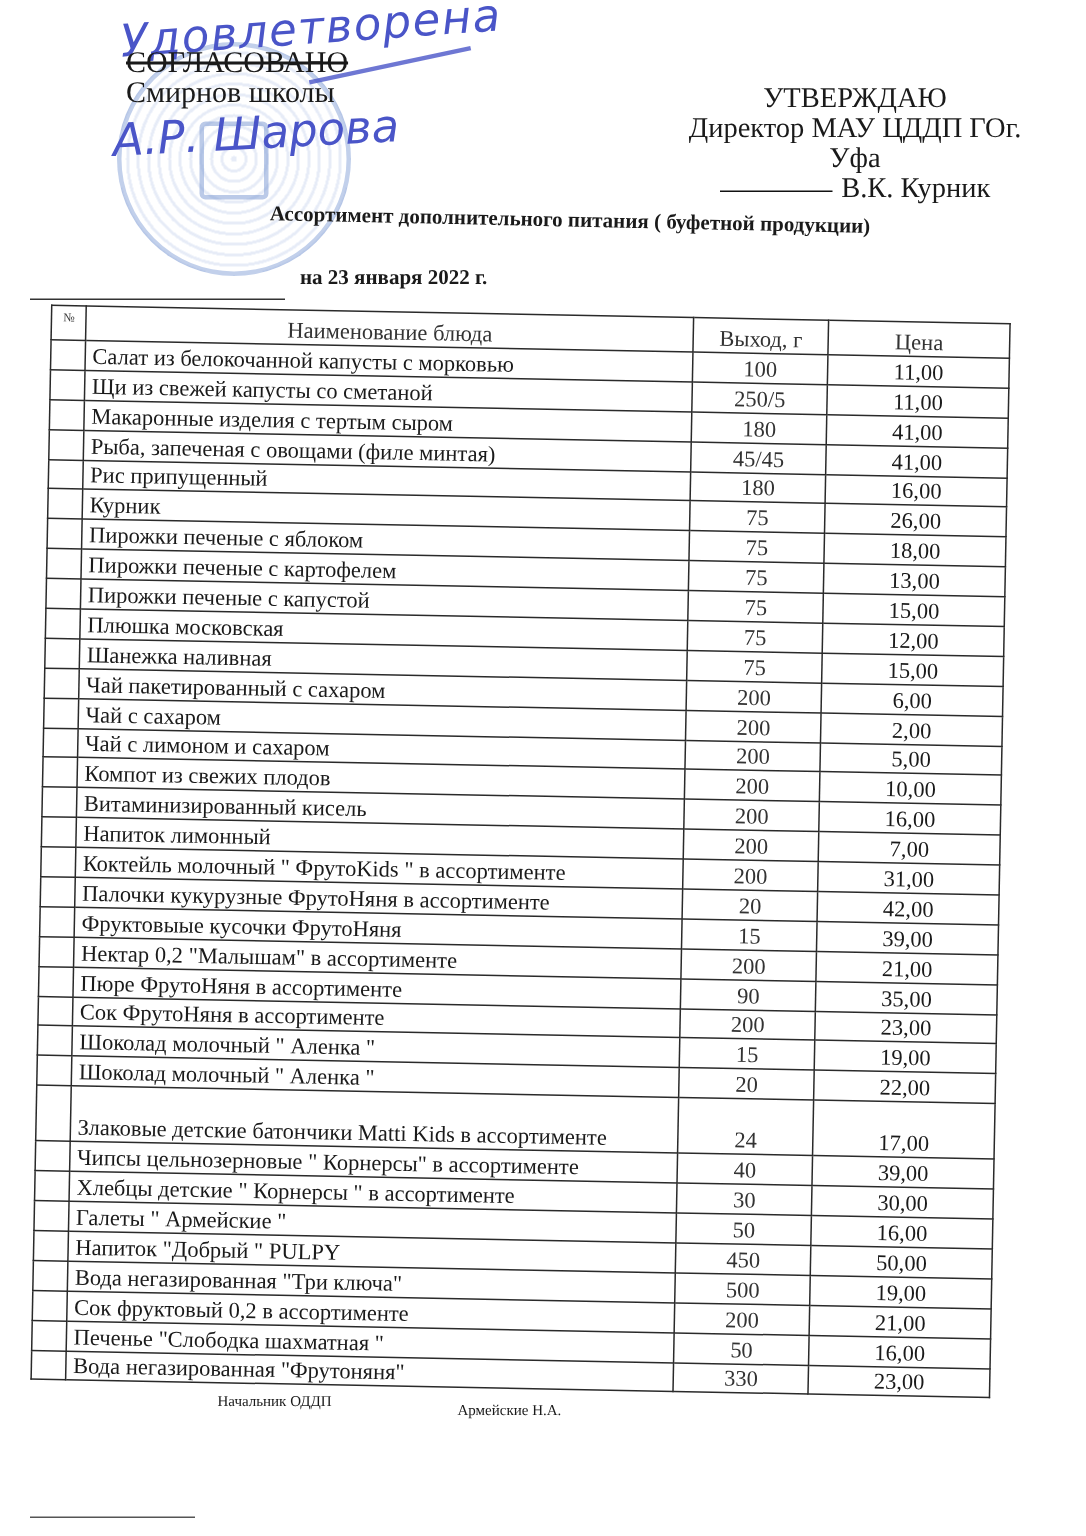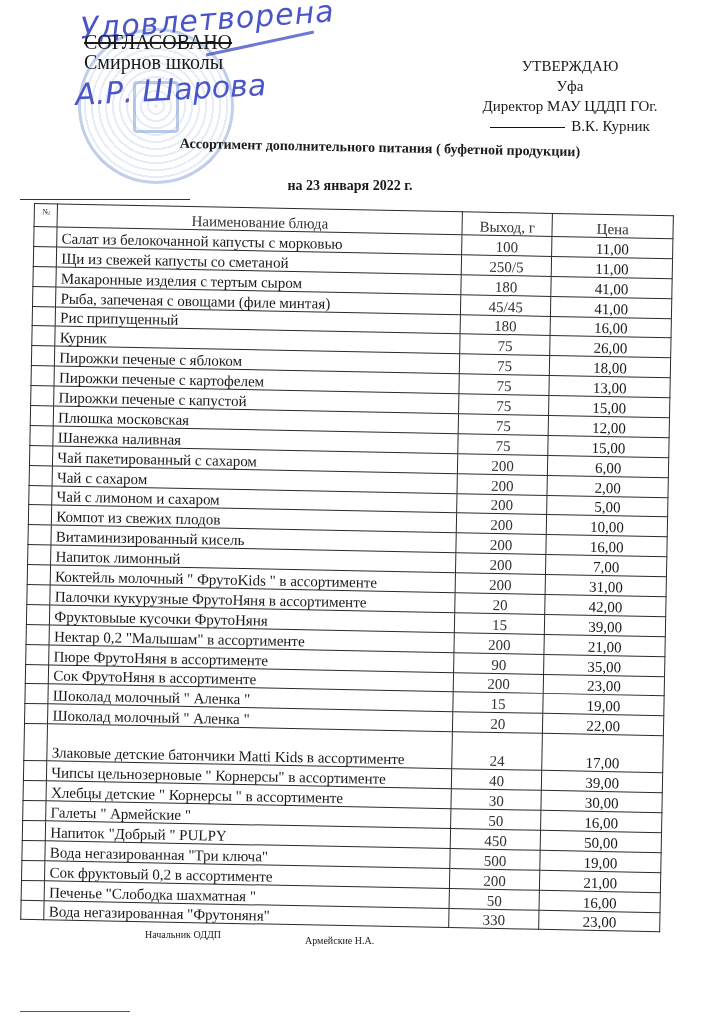--- a/index.html
+++ b/index.html
@@ -15,24 +15,24 @@
     .stamp::after {
       content: ""; position: absolute; left: 52px; top: 50px; width: 40px; height: 46px;
       border: 3px solid rgba(120,150,210,0.5); border-radius: 4px;
     }
     .sig { position: absolute; font-family: "DejaVu Sans", sans-serif; font-style: italic; color: #4a55c8; }
     .sig1 { left: 80px; top: 2px; font-size: 30px; letter-spacing: 1px; transform: rotate(-4deg); }
     .sig2 { left: 75px; top: 72px; font-size: 30px; transform: rotate(-3deg); }
     .sig-stroke { position: absolute; left: 205px; top: 42px; width: 110px; height: 3px; background: #4a55c8; transform: rotate(-12deg); opacity: .8; }
     .agreed { position: absolute; left: 84px; top: 32px; font-size: 20px; line-height: 20px; }
     .agreed .t1 { text-decoration: line-through; }
-    .approve { position: absolute; left: 440px; top: 56px; width: 260px; text-align: center; font-size: 15px; line-height: 20px; }
+    .approve { position: absolute; left: 440px; top: 56px; width: 260px; text-align: center; font-size: 19px; line-height: 20px; }
     .approve .line { display: inline-block; width: 75px; border-bottom: 1px solid #111; margin-right: 6px; vertical-align: 3px; }
     .title { position: absolute; left: 140px; top: 140px; width: 480px; text-align: center; font-size: 14px; font-weight: bold; transform: rotate(1.2deg); }
-    .subtitle { position: absolute; left: 200px; top: 178px; width: 300px; text-align: center; font-size: 14px; font-weight: bold; }
+    .subtitle { position: absolute; left: 200px; top: 178px; width: 300px; text-align: left; font-size: 14px; font-weight: bold; }
     .topline { position: absolute; left: 20px; top: 199px; width: 170px; border-top: 1px solid #333; }
     .table-wrap { position: absolute; left: 34px; top: 203px; width: 640px; transform: rotate(1.1deg); transform-origin: 0 0; }
     table { border-collapse: collapse; width: 640px; font-size: 14px; }
     td, th { border: 1px solid #2a2a2a; padding: 0 4px; height: 18.9px; line-height: 16px; vertical-align: bottom; }
     th { font-weight: normal; font-size: 8px; color: #333; vertical-align: bottom; height: 22px; }
     .c-no { width: 14px; font-size: 8px; vertical-align: top; }
     .c-name { width: 390px; text-align: left; font-size: 15px; }
     .c-out { width: 80px; text-align: center; font-size: 15px; color: #333; }
     .c-price { width: 110px; text-align: center; font-size: 15px; }
     tr.tall td { height: 36px; }
@@ -48,22 +48,22 @@
 <div class="sig-stroke"></div>
 
 <div class="agreed">
   <div class="t1">СОГЛАСОВАНО</div>
   <div>Смирнов школы</div>
 </div>
 <div class="sig sig2">А.Р. Шарова</div>
 
 <div class="approve">
   <div>УТВЕРЖДАЮ</div>
+  <div>Директор МАУ ЦДДП ГОг.</div>
   <div>Уфа</div>
-  <div>Директор МАУ ЦДДП ГОг.</div>
   <div><span class="line"></span><span>В.К. Курник</span></div>
 </div>
 
 <div class="title">Ассортимент дополнительного питания ( буфетной  продукции)</div>
 <div class="subtitle">на 23 января 2022 г.</div>
 <div class="topline"></div>
 
 <div class="table-wrap">
   <table>
     <thead>

